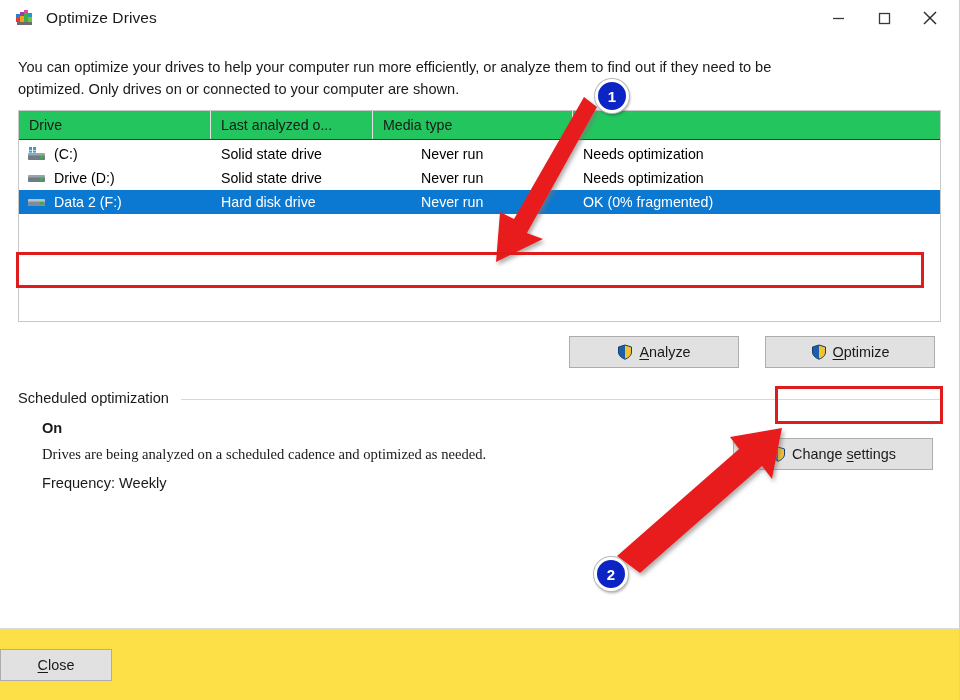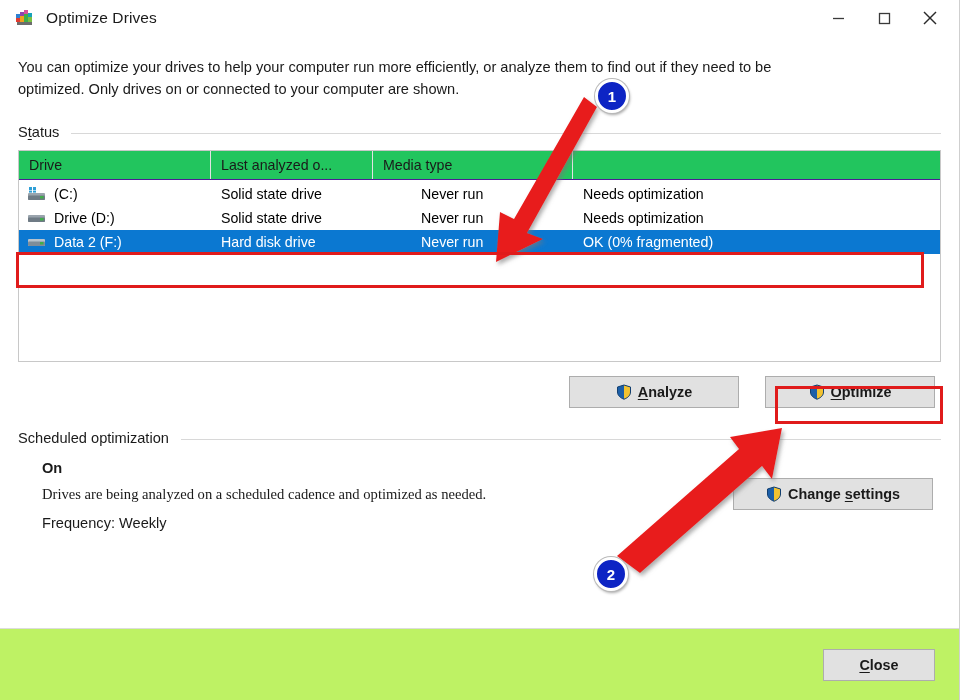--- a/index.html
+++ b/index.html
@@ -179,21 +179,20 @@
     background: #e1e1e1;
     border: 1px solid #adadad;
     font-size: 14.4px;
     color: #1a1a1a;
     display: flex;
     align-items: center;
     justify-content: center;
     box-sizing: border-box;
     cursor: default;
     gap: 6px;
-    font-weight: bold;
   }
   .btn-wide { width: 170px; height: 32px; }
   .btn-settings { width: 200px; height: 32px; }
   .btn-close { width: 112px; height: 32px; background: #e1e1e1; }
 
   .shield {
     width: 16px; height: 16px;
     flex: none;
     display: block;
   }
@@ -223,28 +222,26 @@
   .sched-right {
     position: absolute;
     right: 8px;
     top: 18px;
   }
 
   
   .footer {
     height: 72px;
     min-height: 72px;
-    background: #bef264;
+    background: #fde047;
     border-top: 1px solid #dcdcdc;
     display: flex;
     align-items: center;
-    justify-content: flex-end;
     padding-right: 24px;
     box-sizing: border-box;
-    padding-left: 12px;
   }
 
   
   .overlay {
     position: absolute;
     left: 0; top: 0;
     width: 960px; height: 700px;
     pointer-events: none;
   }
   .badge {
@@ -309,24 +306,20 @@
     </div>
   </div>
 
   <div class="content">
 
     <div class="intro">
       <div>You can optimize your drives to help your computer run more efficiently, or analyze them to find out if they need to be</div>
       <div>optimized. Only drives on or connected to your computer are shown.</div>
     </div>
 
-    <div class="section-head">
-      <div class="label"><span>S</span><span class="u">t</span><span>atus</span></div>
-      <div class="rule"></div>
-    </div>
 
     <div class="listview">
       <div class="lv-header">
         <div class="cell col-drive">Drive</div>
         <div class="cell col-last">Last analyzed o...</div>
         <div class="cell col-media">Media type</div>
         <div class="cell col-tail"></div>
       </div>
 
       <div class="lv-rows">

